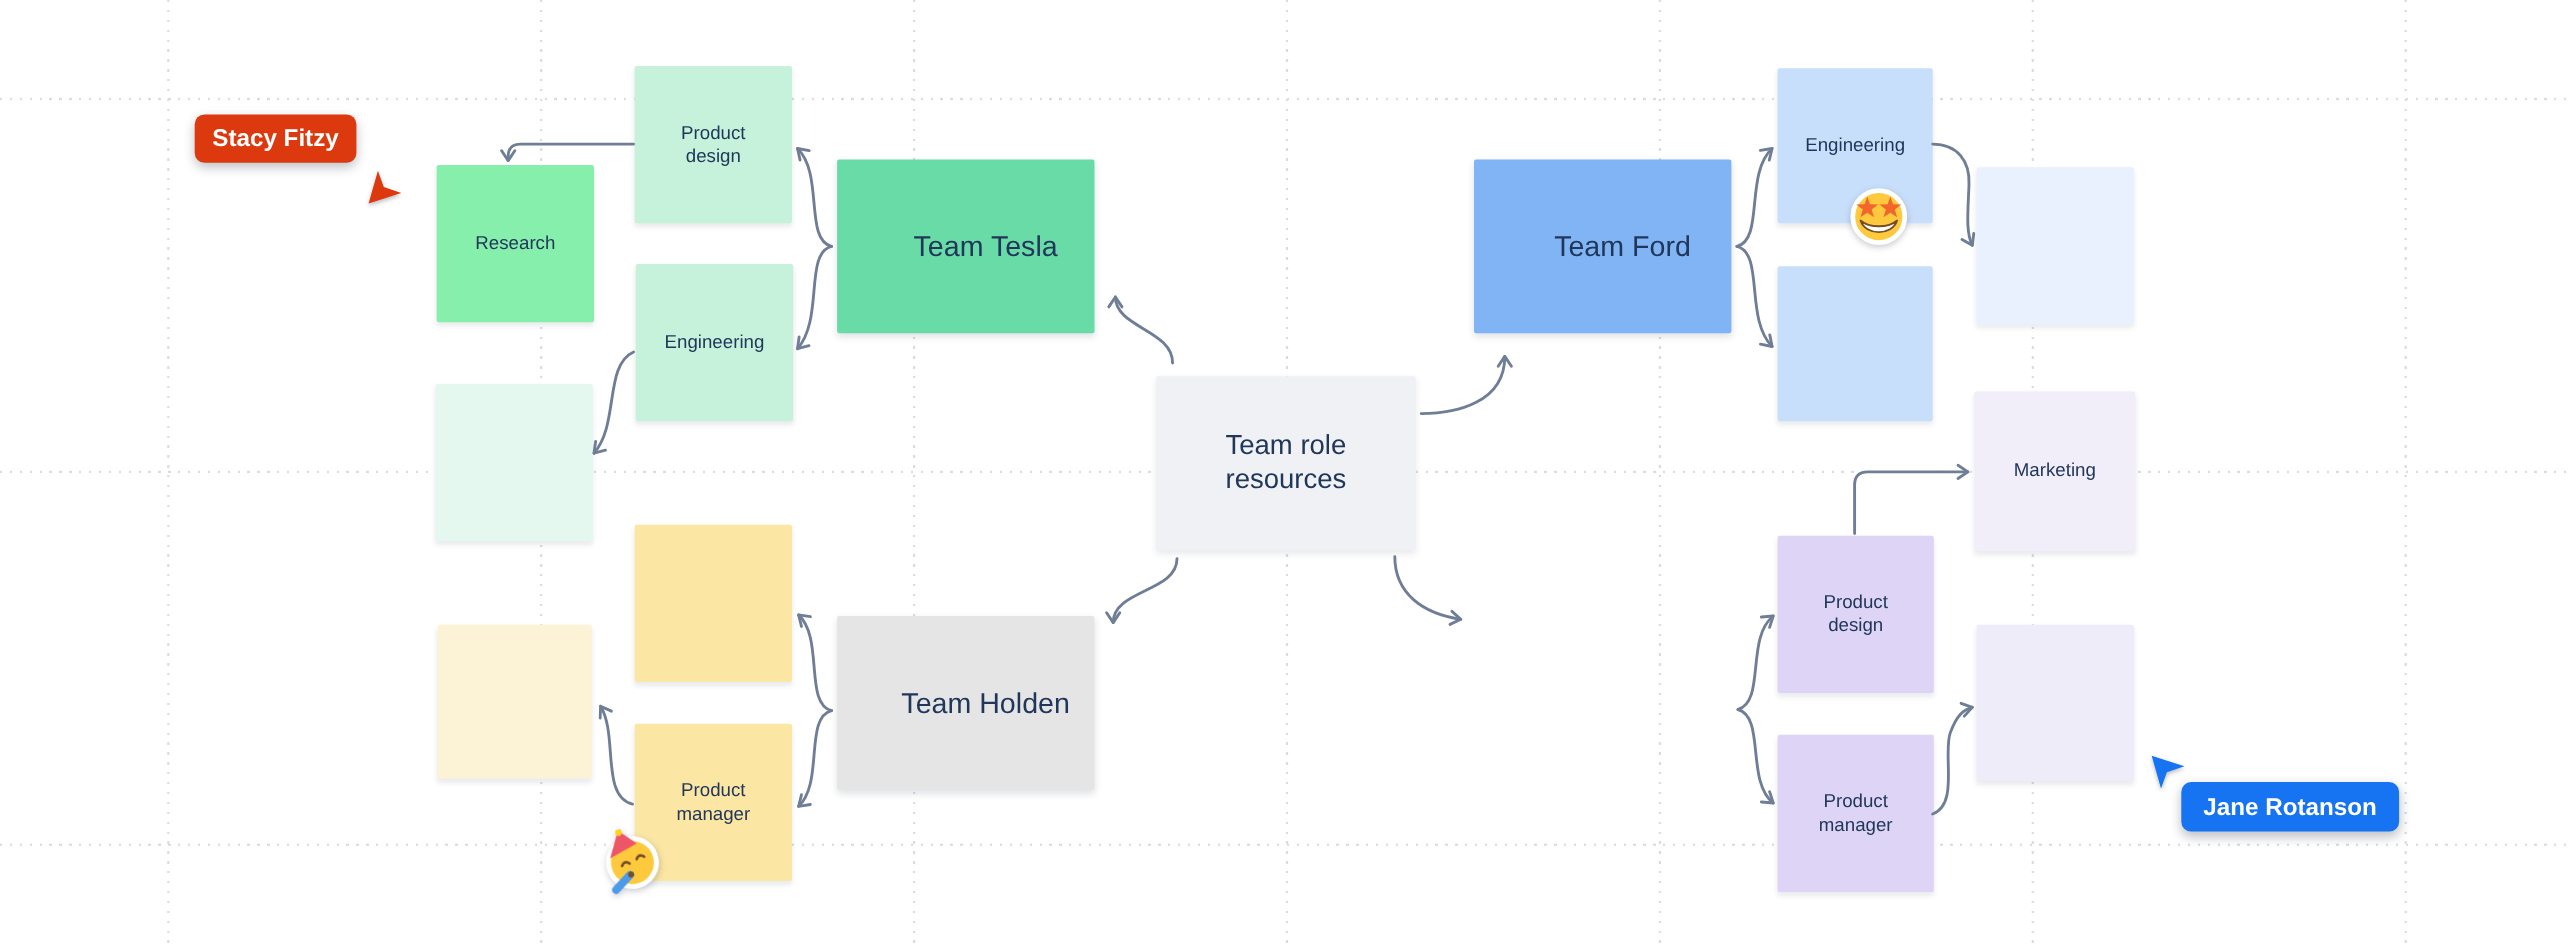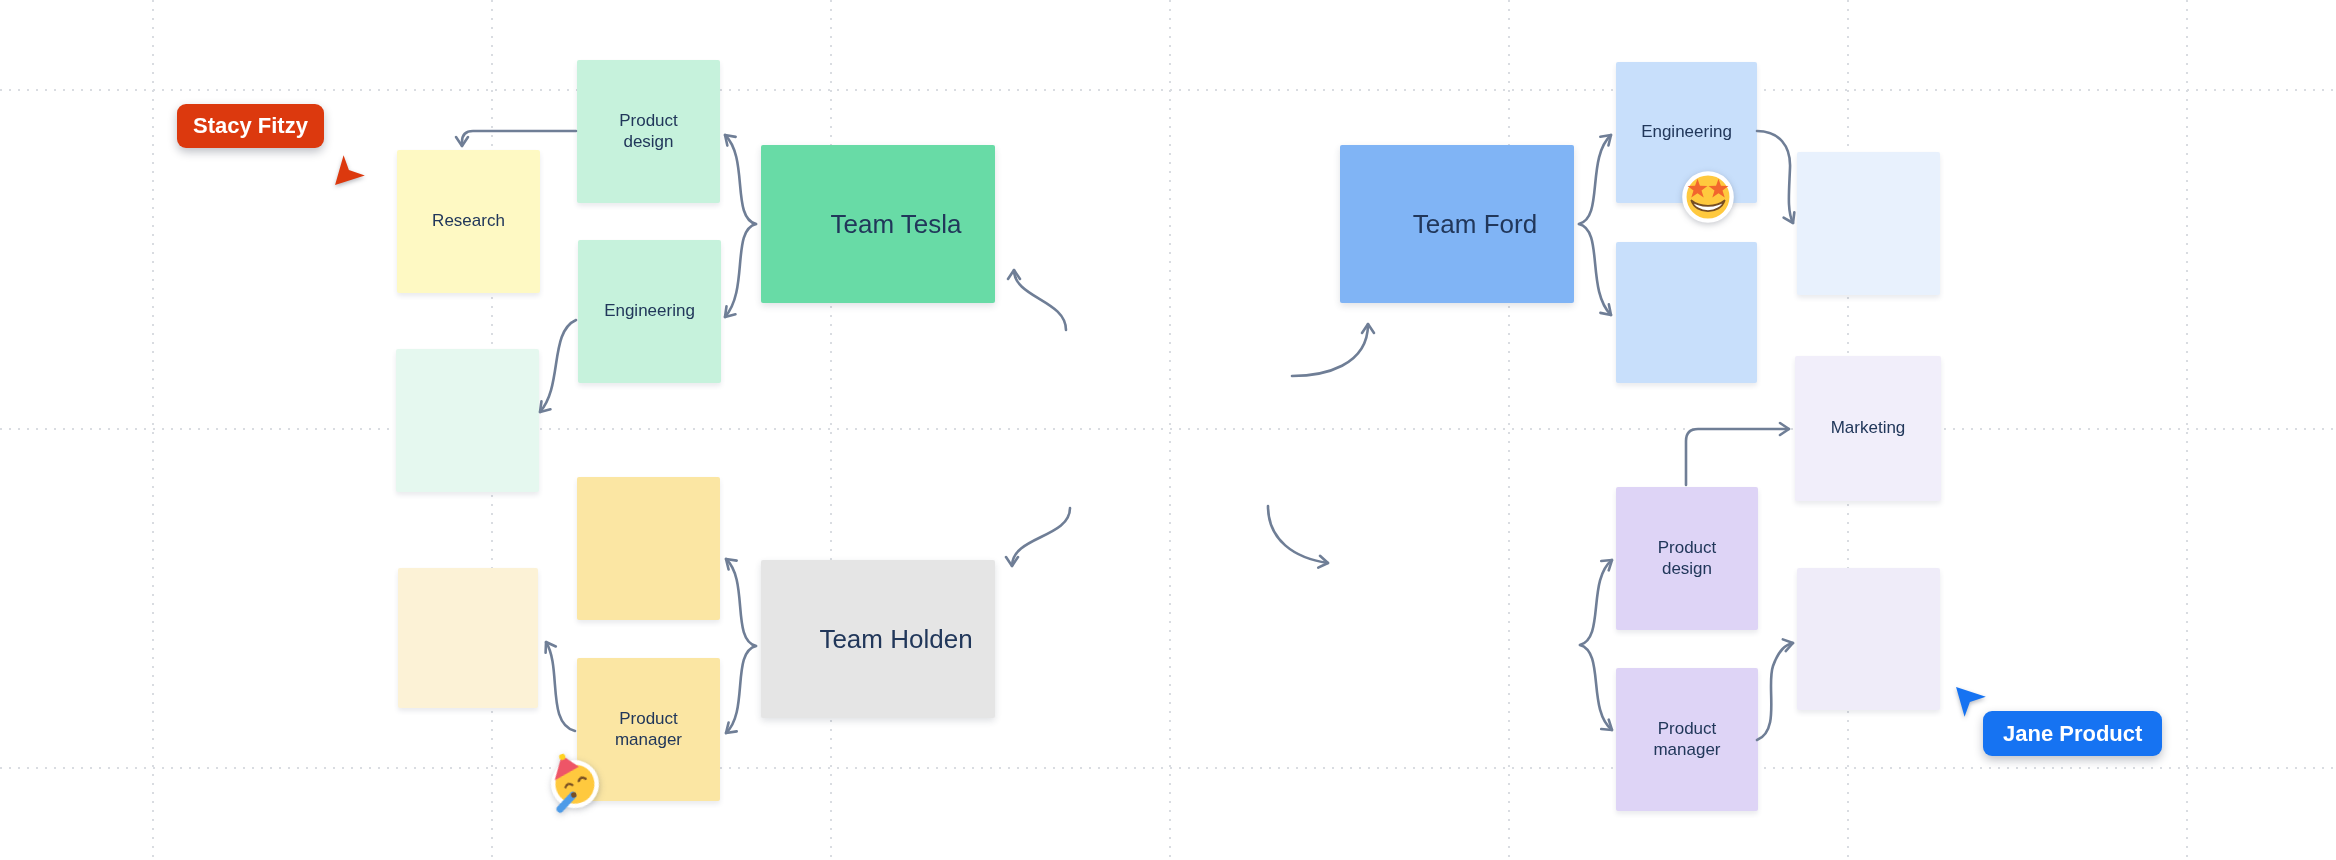--- a/index.html
+++ b/index.html
@@ -45,40 +45,41 @@
   <div class="gridline v" style="left:1169px"></div>
   <div class="gridline v" style="left:1508px"></div>
   <div class="gridline v" style="left:1847px"></div>
   <div class="gridline v" style="left:2186px"></div>
   <div class="gridline h" style="top:89px"></div>
   <div class="gridline h" style="top:428px"></div>
   <div class="gridline h" style="top:767px"></div>
 
   <div class="node sticky z2" style="left: 577px; top: 60px; background-color: rgb(198, 242, 220);">Product design</div>
   <div class="node sticky z2" style="left: 578px; top: 240px; background-color: rgb(198, 242, 220);">Engineering</div>
-  <div class="node sticky z2" style="left: 397px; top: 150px; background-color: #fef9c3;">Research</div>
+  <div class="node sticky z2" style="left: 397px; top: 150px; background-color: #86efac;">Research</div>
   <div class="node sticky z2" style="left: 396px; top: 349px; background-color: rgb(229, 248, 239);"></div>
 
   <div class="node sticky z2" style="left: 577px; top: 477px; background-color: rgb(251, 230, 163);"></div>
   <div class="node sticky z2" style="left: 577px; top: 658px; background-color: rgb(251, 230, 163);">Product manager</div>
   <div class="node sticky z2" style="left: 398px; top: 568px; width: 140px; height: 140px; background-color: rgb(252, 242, 214);"></div>
 
   <div class="node sticky z2" style="left: 1616px; top: 62px; width: 141px; height: 141px; background-color: rgb(200, 223, 251);">Engineering</div>
   <div class="node sticky z2" style="left: 1616px; top: 242px; width: 141px; height: 141px; background-color: rgb(200, 223, 251);"></div>
   <div class="node sticky z2" style="left: 1797px; top: 152px; background-color: rgb(232, 241, 253);"></div>
 
   <div class="node sticky z2" style="left: 1616px; top: 487px; width: 142px; background-color: rgb(222, 212, 246);">Product design</div>
   <div class="node sticky z2" style="left: 1616px; top: 668px; width: 142px; background-color: rgb(222, 212, 246);">Product manager</div>
   <div class="node sticky z2" style="left: 1795px; top: 356px; width: 146px; height: 145px; background-color: rgb(241, 238, 250);">Marketing</div>
   <div class="node sticky z2" style="left: 1797px; top: 568px; height: 142px; background-color: rgb(239, 236, 249);"></div>
 
   <div class="node team z3" style="left: 761px; top: 145px; background-color: rgb(104, 219, 166);">Team Tesla</div>
   <div class="node team z3" style="left: 1340px; top: 145px; background-color: rgb(128, 180, 245);">Team Ford</div>
   <div class="node team z3" style="left: 761px; top: 560px; background-color: #e5e5e5;">Team Holden</div>
 
+  <div class="node center-node z3" style="left: 1051px; top: 342px; background-color: rgb(239, 241, 244);">Team role resources</div>
 
   <svg id="connectors" width="2336" height="860" viewBox="0 0 2336 860">
     <defs>
       <marker id="arrow" markerUnits="userSpaceOnUse" markerWidth="18" markerHeight="18" viewBox="0 0 18 18" refX="13" refY="9" orient="auto">
         <path d="M4 3 L13 9 L4 15" fill="none" stroke="#6f7e96" stroke-width="2.6" stroke-linecap="round" stroke-linejoin="round"></path>
       </marker>
     </defs>
     <g style="stroke: rgb(111, 126, 150);">
       <path d="M1066 330 C1066 300 1014 298 1014 270" marker-end="url(#arrow)"></path>
       <path d="M1292 376 C1324 376 1368 366 1368 324" marker-end="url(#arrow)"></path>
@@ -121,18 +122,18 @@
       <path d="M27 47 L9 57" stroke="#4d9be8" stroke-width="8" stroke-linecap="round"></path>
       <circle cx="28" cy="47" r="3" fill="#774e23"></circle>
     </svg>
   </div>
 
   <div class="cursor-label" style="left: 177px; top: 104px; background-color: rgb(220, 57, 14);">Stacy Fitzy</div>
   <svg class="cursor" style="left:334px;top:152px" viewBox="0 0 32 32">
     <polygon points="1,31 9,3 14,17 29,22" style="fill: rgb(220, 57, 14);"></polygon>
   </svg>
 
-  <div class="cursor-label" style="left: 1983px; top: 711px; height: 45px; line-height: 45px; padding: 0px 20px; background-color: rgb(22, 115, 242);">Jane Product</div>
+  <div class="cursor-label" style="left: 1983px; top: 711px; height: 45px; line-height: 45px; padding: 0px 20px; background-color: rgb(22, 115, 242);">Jane Rotanson</div>
   <svg class="cursor" style="left:1955px;top:686px" viewBox="0 0 32 32">
     <polygon points="1,1 9,29 14,15 29,10" style="fill: rgb(22, 115, 242);"></polygon>
   </svg>
 
 </div>
 
 </body></html>

